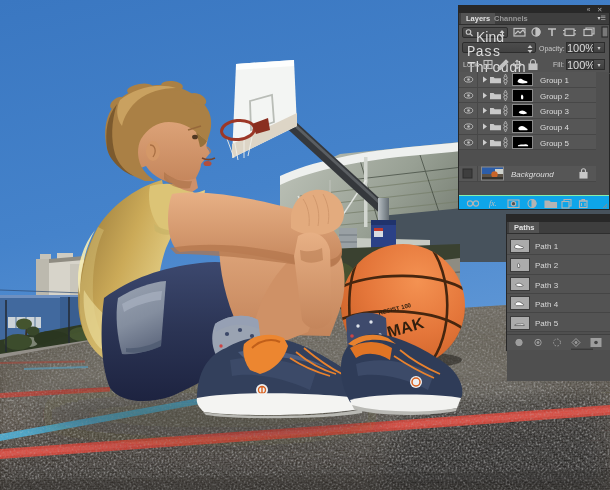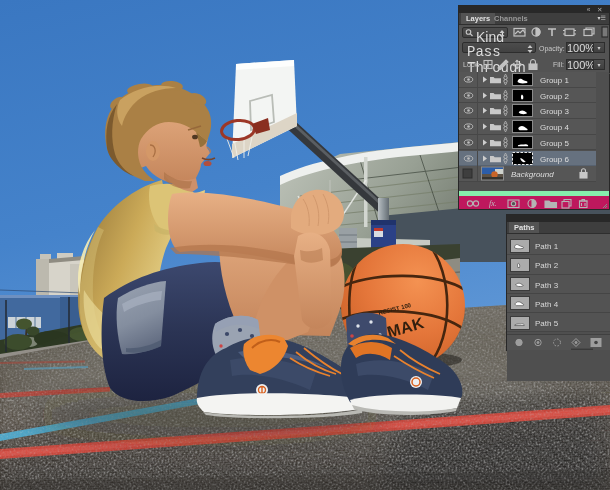--- a/index.html
+++ b/index.html
@@ -502,39 +502,20 @@
             <circle cx="46.5" cy="9.2" r="1.7"></circle>
             <path d="M46.5,2.2 l-1.2,1.5 M46.5,2.2 l1.2,1.5 M46.5,12.8 l-1.2,-1.5 M46.5,12.8 l1.2,-1.5"></path>
           </g>
           <rect x="53.5" y="1.5" width="20" height="12" fill="#000" stroke="#8a8a8a" stroke-width="1"></rect>
           <g transform="translate(57,3.5) scale(0.78)" fill="#fff">
             <path d="M2.5,8.8 C5.5,7.2 8.5,7.8 10.5,7.8 C12.5,7 14.5,7.6 15.5,8.6 L15.5,9.8 L2.5,9.8 Z"></path>
           </g>
         </svg>
         <span class="lname">Group 5</span>
       </div>
-      <div class="lrow" style="top:78.5px;background:#66717f;border-bottom-color:#576270;width:137px;">
-        <svg style="position:absolute;left:0;top:0" width="137" height="15" viewBox="0 0 137 15">
-          <ellipse cx="9.5" cy="7.5" rx="4.2" ry="2.6" fill="none" stroke="#bdbdbd" stroke-width="1"></ellipse>
-          <circle cx="9.5" cy="7.5" r="1.3" fill="#bdbdbd"></circle>
-          <line x1="18.5" y1="0" x2="18.5" y2="15" stroke="#484848"></line>
-          <path d="M24,4.5 l4,3 -4,3 z" fill="#cdcdcd"></path>
-          <path d="M31,5 h3.5 l1.2,1.2 h6.3 v5 h-11 z" fill="#c8c8c8"></path>
-          <g stroke="#b8b8b8" fill="none" stroke-width="0.9">
-            <circle cx="46.5" cy="5.8" r="1.7"></circle>
-            <circle cx="46.5" cy="9.2" r="1.7"></circle>
-            <path d="M46.5,2.2 l-1.2,1.5 M46.5,2.2 l1.2,1.5 M46.5,12.8 l-1.2,-1.5 M46.5,12.8 l1.2,-1.5"></path>
-          </g>
-          <rect x="53.5" y="1.5" width="20" height="12" fill="#000" stroke="#e8e8e8" stroke-width="1" stroke-dasharray="2.5 1.5"></rect>
-          <g transform="translate(57,3.5) scale(0.78)" fill="#fff">
-            <path d="M5.5,4.5 C8,5.2 10.5,7.2 12.5,9.6 L9.5,9.9 C7.2,8.8 5.5,6.8 5.5,4.5 Z"></path>
-          </g>
-        </svg>
-        <span class="lname">Group 6</span>
-      </div>
       <div class="lrow" style="top:94.2px;width:137px;">
         <svg style="position:absolute;left:0;top:0" width="137" height="15" viewBox="0 0 137 15">
           <rect x="4" y="3" width="9" height="9" fill="#3e3e3e" stroke="#2c2c2c"></rect>
           <line x1="18.5" y1="0" x2="18.5" y2="15" stroke="#484848"></line>
           <g>
             <rect x="22.5" y="1" width="22" height="13" fill="#2c5da8"></rect>
             <rect x="36" y="3" width="8.5" height="6" fill="#cfd2cc"></rect>
             <rect x="22.5" y="8" width="22" height="6" fill="#5c5246"></rect>
             <circle cx="35.5" cy="8.5" r="3.2" fill="#c8652a"></circle>
             <rect x="22.5" y="11" width="22" height="3" fill="#35332f"></rect>
@@ -542,21 +523,21 @@
           </g>
           <g stroke="#c8c8c8" fill="none" stroke-width="1.1">
             <rect x="121" y="6.5" width="7" height="5.5" fill="#c8c8c8"></rect>
             <path d="M122.5,6.5 v-1.8 a2,2 0 0 1 4,0 v1.8"></path>
           </g>
         </svg>
         <span class="lname" style="left:52px;font-style:italic;">Background</span>
       </div>
     </div>
 
-  <div style="position:absolute;left:0;bottom:0;width:150px;height:13px;border-top:5px solid #86efac;background:#be185d;">
+  <div style="position:absolute;left:0;bottom:0;width:150px;height:13px;border-top:1px solid #86efac;background:#0ea5e9;">
     <svg width="150" height="13" viewBox="0 0 150 13">
       <g stroke="#b4b4b4" fill="none" stroke-width="1.1">
         <circle cx="11" cy="6.5" r="2.6"></circle>
           <circle cx="17" cy="6.5" r="2.6"></circle>
         <text x="30" y="9" font-size="8" font-style="italic" fill="#c0c0c0" stroke="none" font-family="Liberation Serif,serif">fx.</text>
         <rect x="49" y="3" width="11" height="7.5"></rect>
           <circle cx="54.5" cy="6.7" r="2.2" fill="#535353"></circle>
         <circle cx="73" cy="6.5" r="4"></circle>
           <path d="M73,2.5 a4,4 0 0 1 0,8 z" fill="#b4b4b4"></path>
         <path d="M86,4 h4 l1.5,1.5 h6 v5 h-11.5 z" fill="#b4b4b4"></path>

